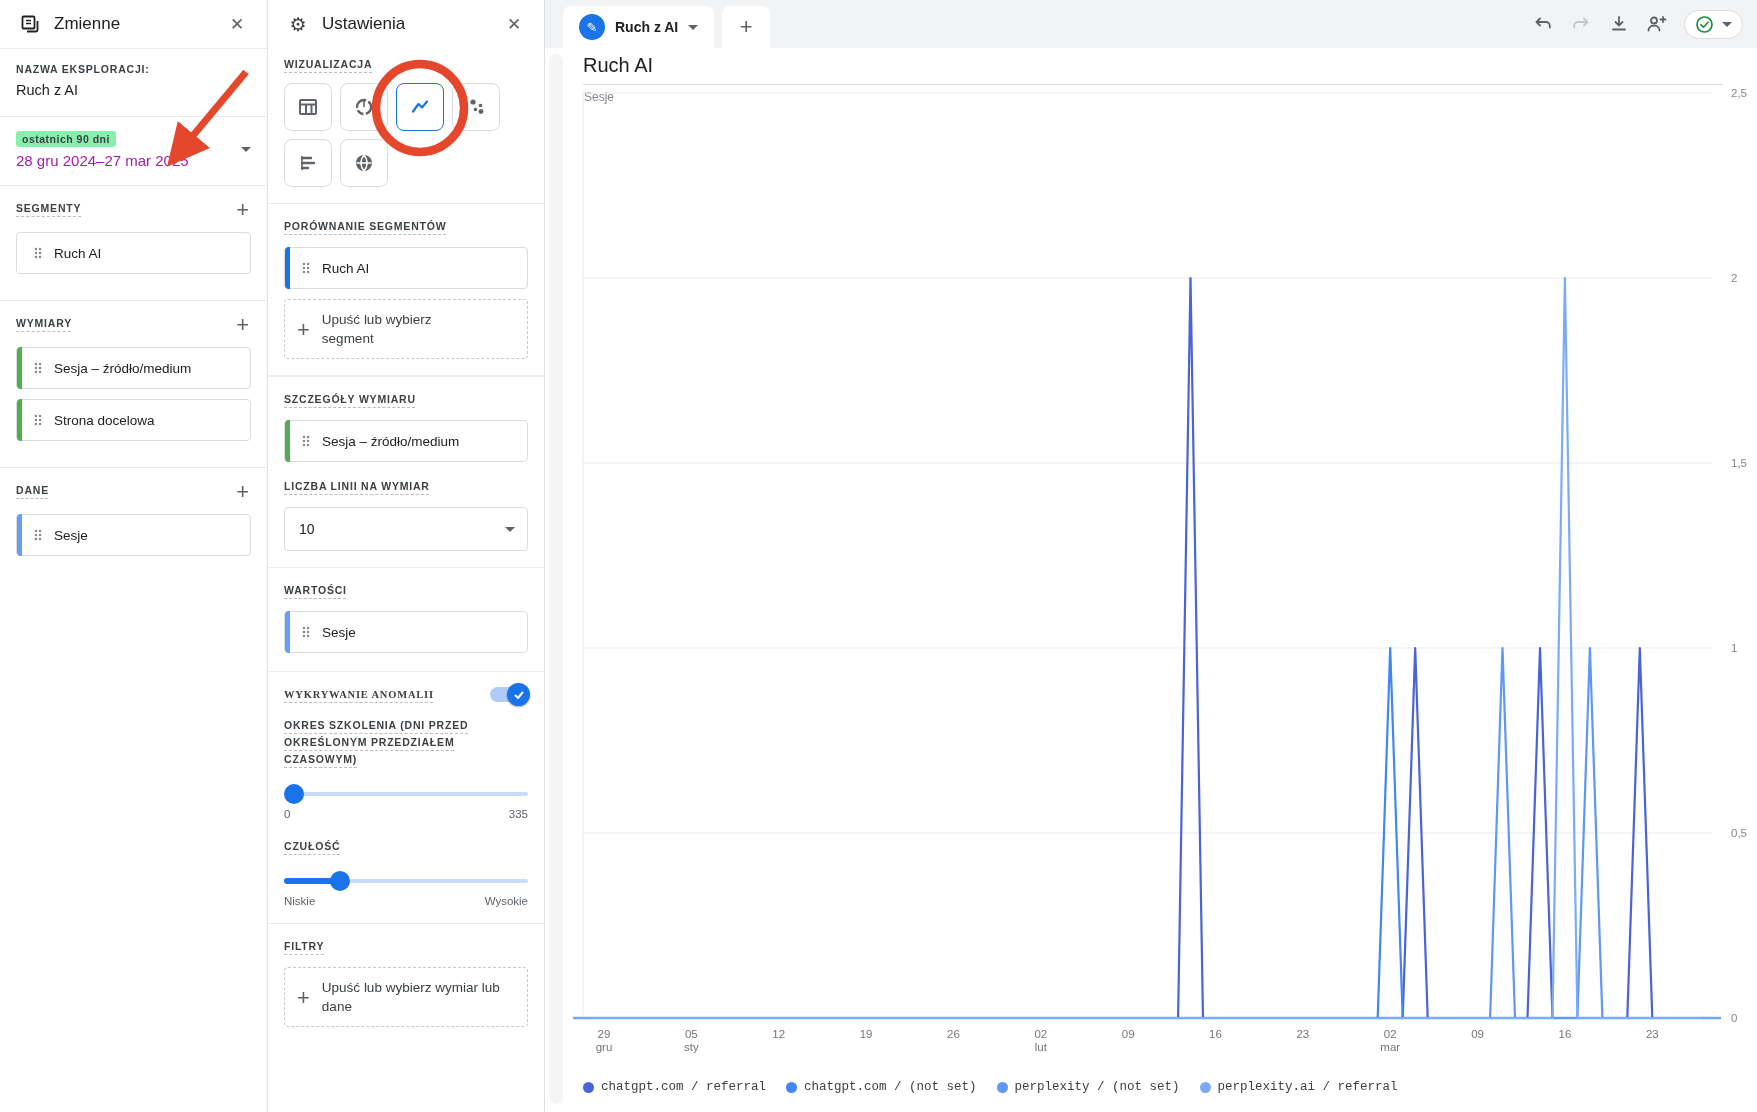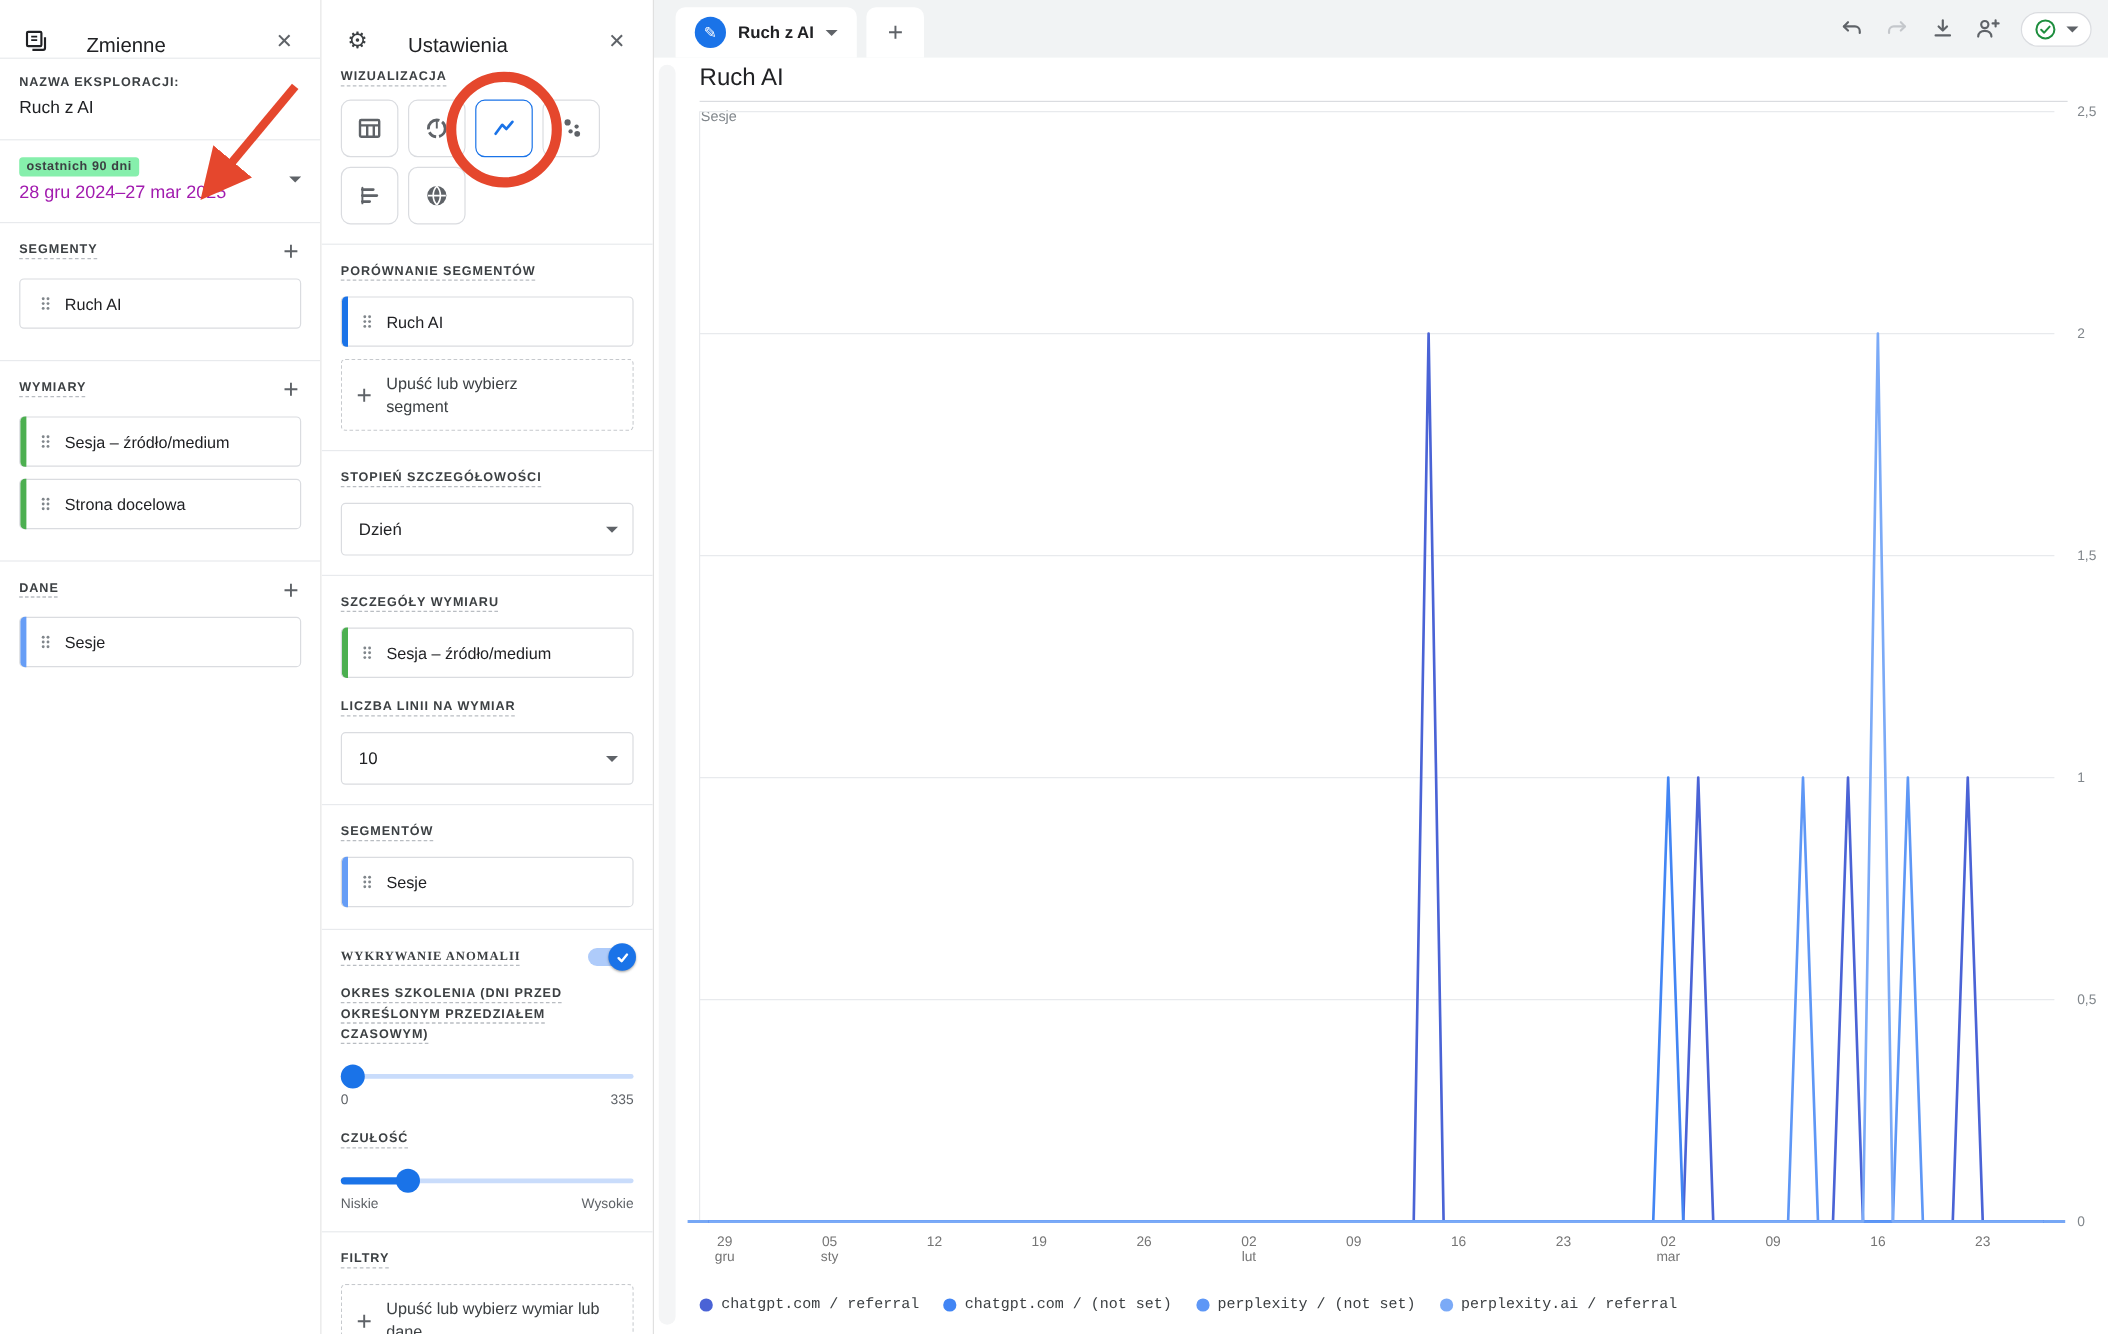--- a/index.html
+++ b/index.html
@@ -2,21 +2,21 @@
 <html><head>
 <meta charset="utf-8">
 <style>
   * { margin:0; padding:0; box-sizing:border-box; }
   html,body { width:1757px; height:1112px; overflow:hidden; background:#fff;
     font-family:"Liberation Sans", sans-serif; color:#202124; }
   .app { position:relative; width:1757px; height:1112px; display:flex; }
 
   
   .panel { background:#fff; height:1112px; overflow:hidden; }
-  .panel-header { height:48px; display:flex; align-items:flex-end; gap:28px; padding:0 16px; }
+  .panel-header { height:48px; display:flex; align-items:center; gap:10px; padding:0 16px; }
   .panel-title { font-size:17px; color:#202124; flex:1; }
   .icon-btn { background:none; border:none; cursor:pointer; color:#5f6368; font-size:17px;
     width:28px; height:28px; display:flex; align-items:center; justify-content:center; }
   .divider { border-top:1px solid #e8eaed; }
   .sec { padding:14px 16px 16px 16px; }
   .sec-head { display:flex; align-items:flex-start; justify-content:space-between; margin-bottom:12px; }
   .sec-label { font-size:10.5px; font-weight:bold; letter-spacing:.8px; color:#3c4043;
     text-decoration:underline dashed; text-decoration-color:#b9bdc2; text-underline-offset:4px;
     line-height:17px; max-width:190px; }
   .plus-btn { background:none; border:none; color:#5f6368; font-size:22px; line-height:20px;
@@ -264,29 +264,20 @@
         </svg>
         <span>Ruch AI</span>
       </div>
       <div class="dropzone">
         <span class="dz-plus">+</span>
         <span style="max-width:150px;">Upuść lub wybierz segment</span>
       </div>
     </div>
     <div class="divider"></div>
 
-    <div class="sec">
-      <div class="sec-head">
-        <span class="sec-label">STOPIEŃ SZCZEGÓŁOWOŚCI</span>
-      </div>
-      <div class="select">
-        <span>Dzień</span>
-        <span class="caret"></span>
-      </div>
-    </div>
     <div class="divider"></div>
 
     <div class="sec">
       <div class="sec-head">
         <span class="sec-label">SZCZEGÓŁY WYMIARU</span>
       </div>
       <div class="chip" style="padding-right:30px;">
         <span class="bar" style="background-color: rgb(76, 175, 80);"></span>
         <svg class="drag-dots" width="10" height="14" viewBox="0 0 10 14" fill="#80868b">
           <circle cx="3" cy="3" r="1.2"></circle>
@@ -304,21 +295,21 @@
       </div>
       <div class="select">
         <span>10</span>
         <span class="caret"></span>
       </div>
     </div>
     <div class="divider"></div>
 
     <div class="sec">
       <div class="sec-head">
-        <span class="sec-label">SEGMENTÓW</span>
+        <span class="sec-label">WARTOŚCI</span>
       </div>
       <div class="chip" style="margin-bottom:2px;">
         <span class="bar" style="background-color: rgb(102, 157, 246);"></span>
         <svg class="drag-dots" width="10" height="14" viewBox="0 0 10 14" fill="#80868b">
           <circle cx="3" cy="3" r="1.2"></circle>
             <circle cx="7" cy="3" r="1.2"></circle>
             <circle cx="3" cy="7" r="1.2"></circle>
             <circle cx="7" cy="7" r="1.2"></circle>
             <circle cx="3" cy="11" r="1.2"></circle>
             <circle cx="7" cy="11" r="1.2"></circle>

